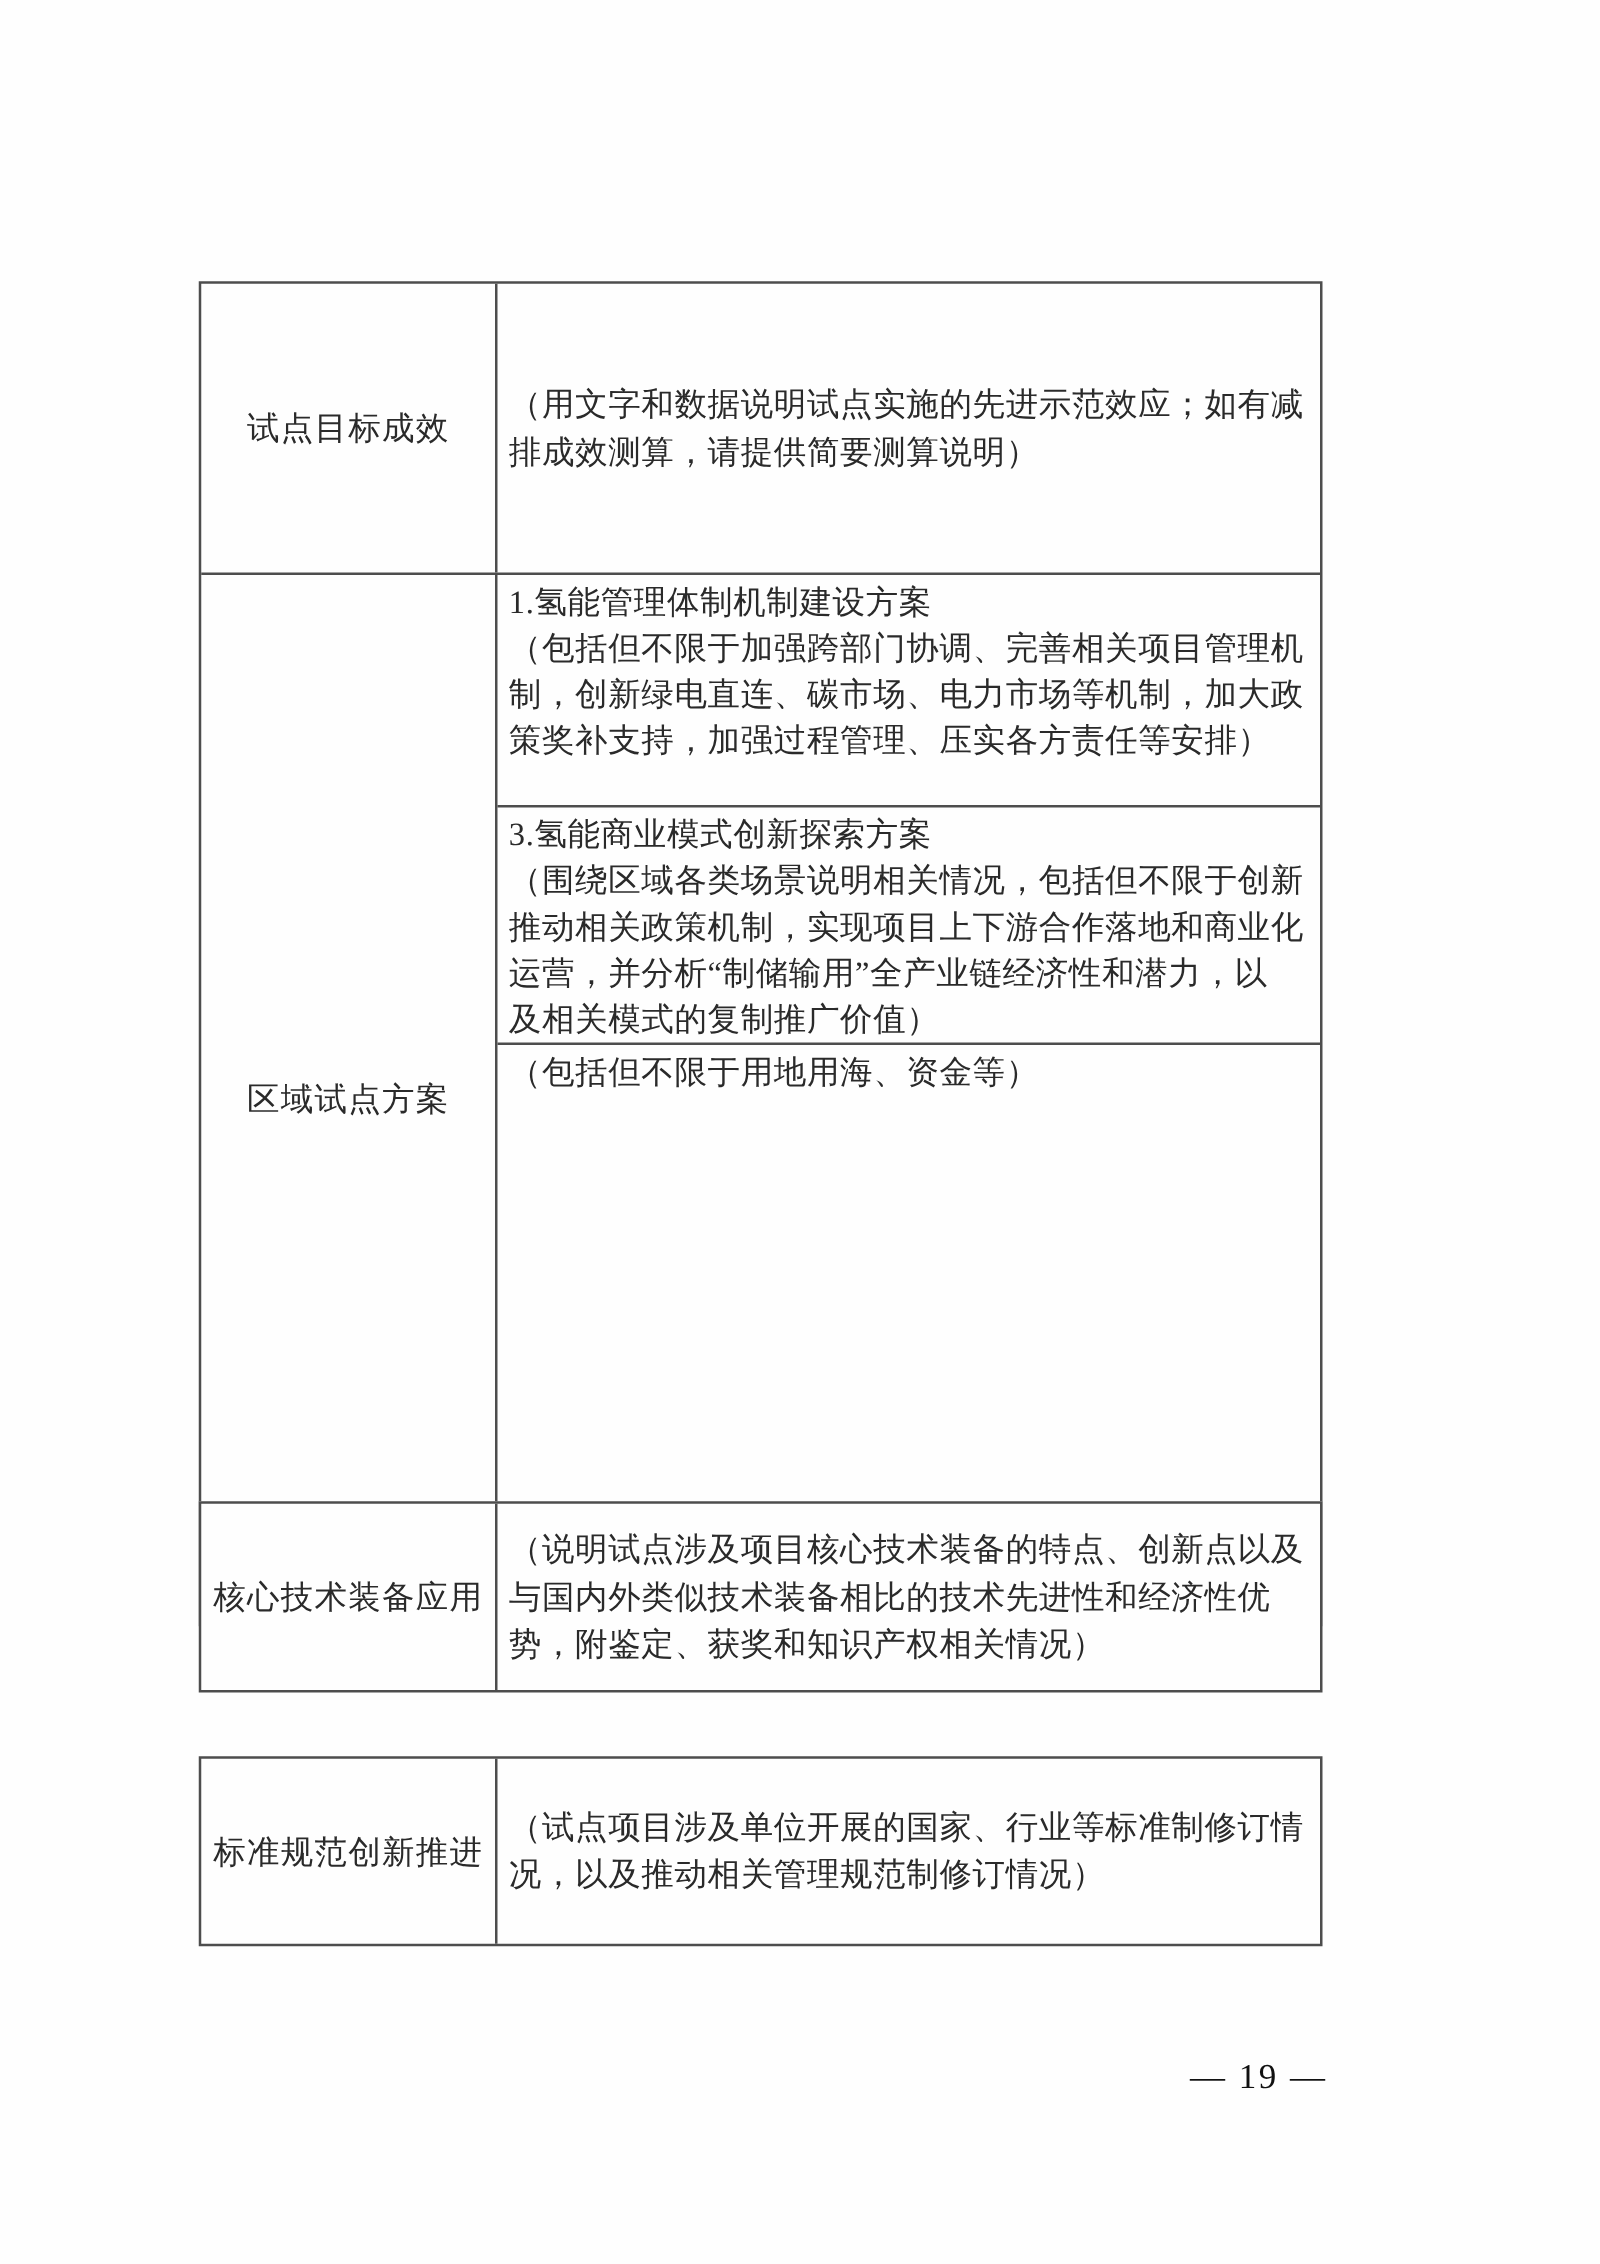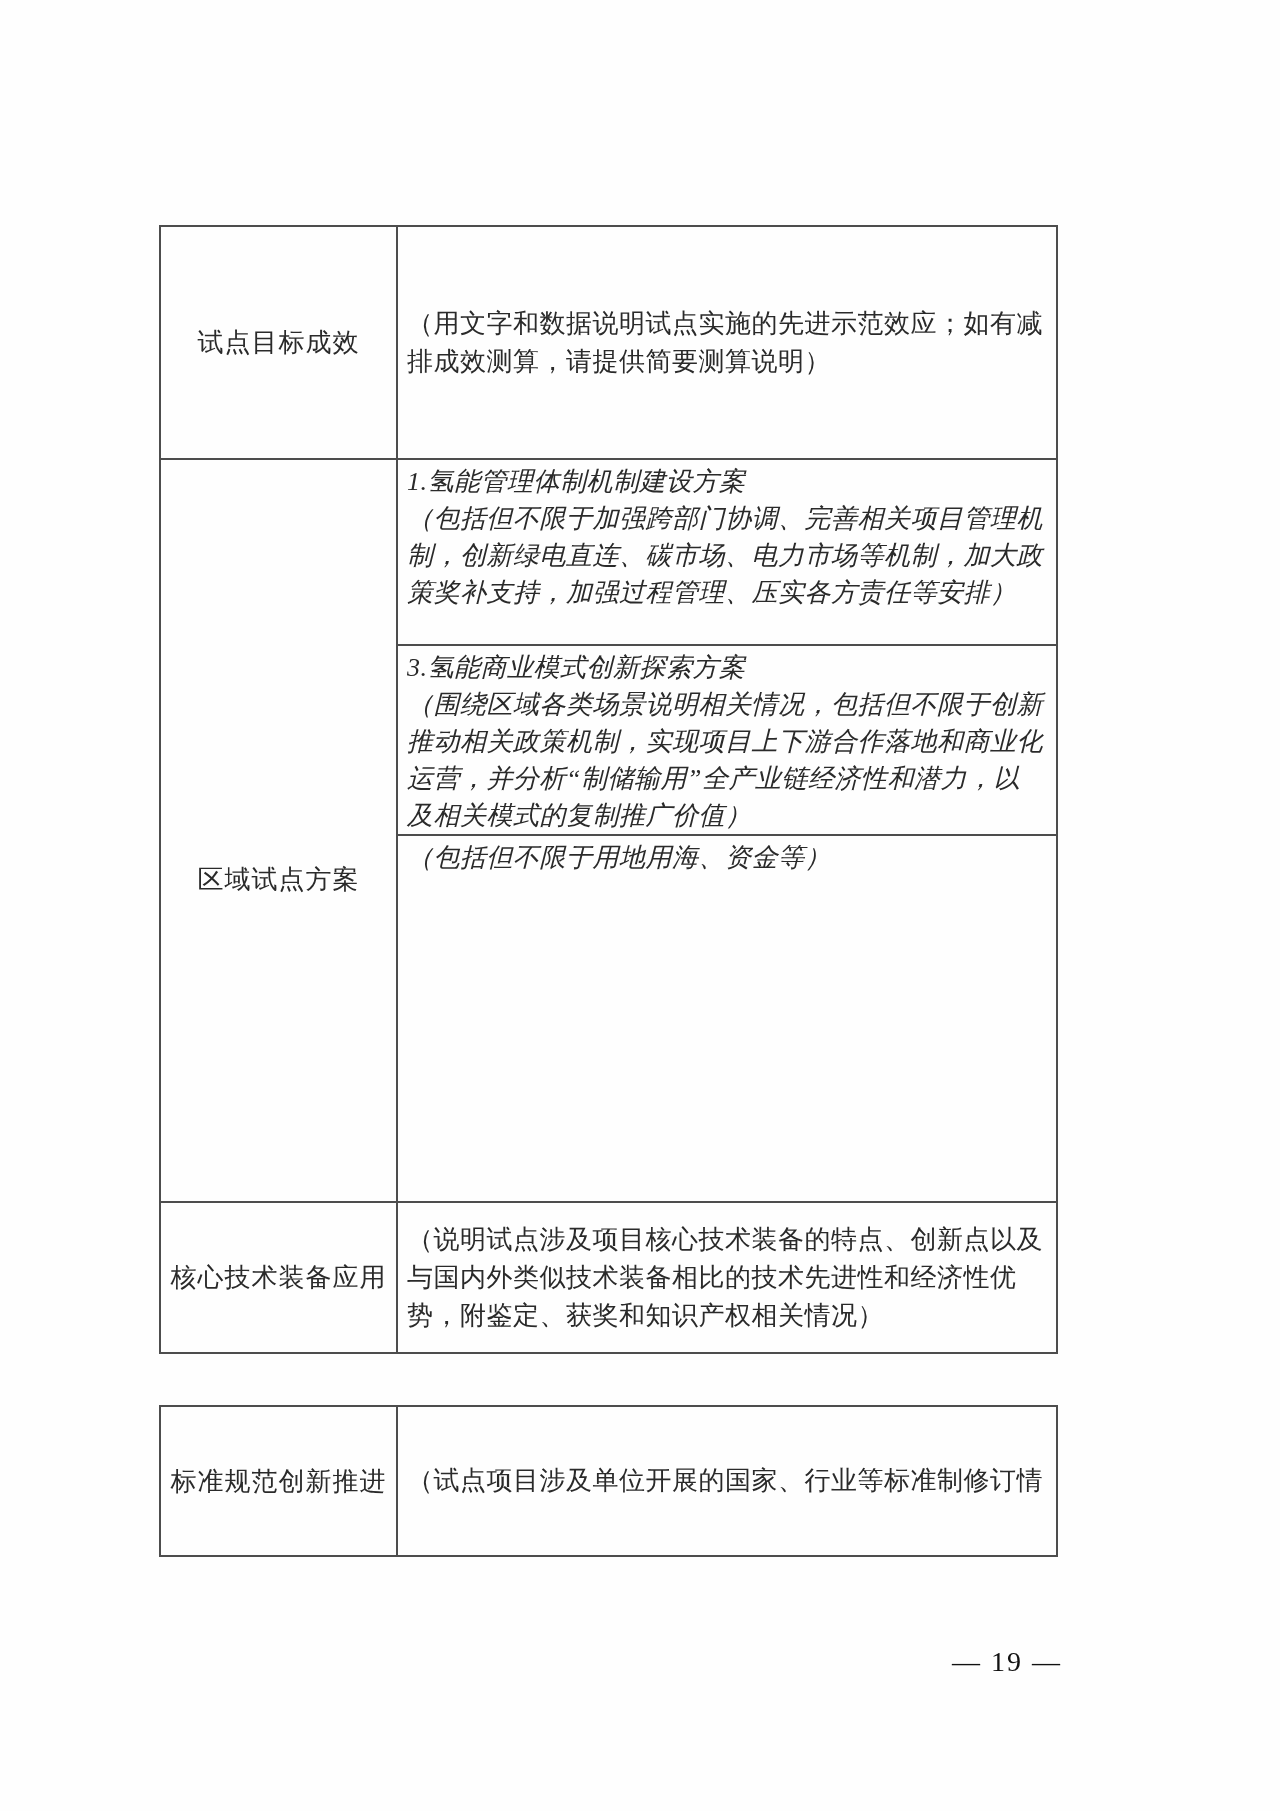--- a/index.html
+++ b/index.html
@@ -29,21 +29,21 @@
     display: flex; align-items: center; justify-content: center;
     font-size: 26px; letter-spacing: 1px; color: #2a2a2a;
   }
   .cell-content {
     flex: 1 1 auto; padding-left: 9px; padding-right: 4px;
     font-size: 26px; line-height: 38px; color: #2a2a2a;
   }
   .vcenter { display: flex; align-items: center; }
   .sub-col { flex: 1 1 auto; display: flex; flex-direction: column; }
   .subcell {
-    padding: 3px 4px 0 9px; font-size: 26px; line-height: 37px; color: #2a2a2a; font-style: italic;
+    padding: 3px 4px 0 9px; font-size: 26px; line-height: 37px; color: #2a2a2a;
   }
   .sub1 { flex: 0 0 184px; }
   .sub2 { flex: 0 0 183px; border-top: 2px solid #4d4d4d; }
   .sub3 { flex: 0 0 183px; border-top: 2px solid #4d4d4d; }
   .sub4 { flex: 1 1 auto;  border-top: 2px solid #4d4d4d; }
 
   .tline { white-space: nowrap; letter-spacing: 0.5px; }
 
   .page-number {
     position: absolute; top: 1646px; left: 952px;
@@ -112,19 +112,20 @@
     </div>
   </div>
 
   <div class="tsection section-c">
     <div class="cell-label">
       <span>标准规范创新推进</span>
     </div>
     <div class="cell-content vcenter">
       <div>
         <div class="tline">（试点项目涉及单位开展的国家、行业等标准制修订情</div>
+        <div class="tline">况，以及推动相关管理规范制修订情况）</div>
       </div>
     </div>
   </div>
 
   <div class="page-number">— 19 —</div>
 
 </div>
 
 </body></html>

